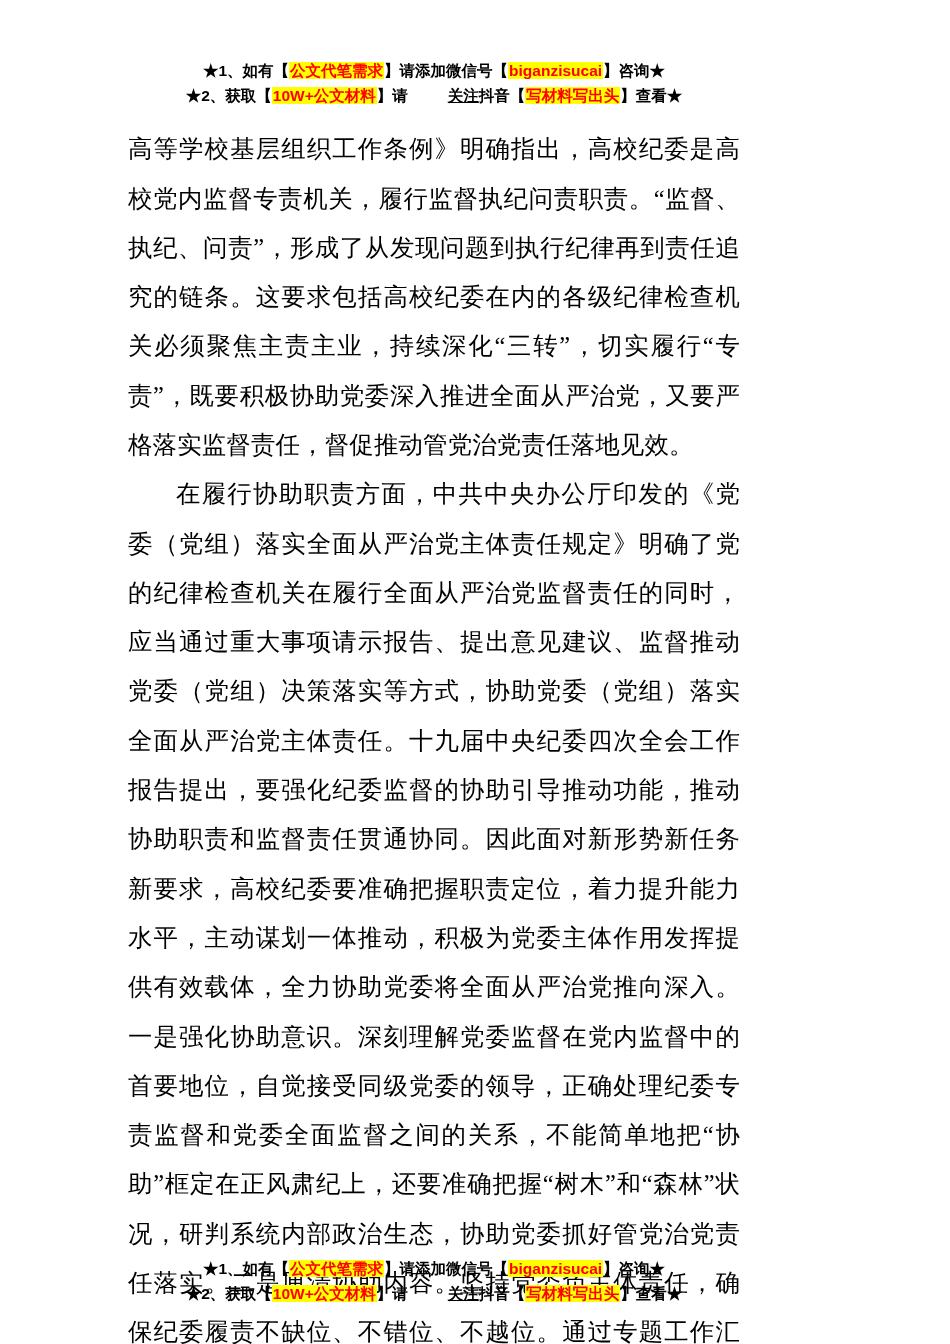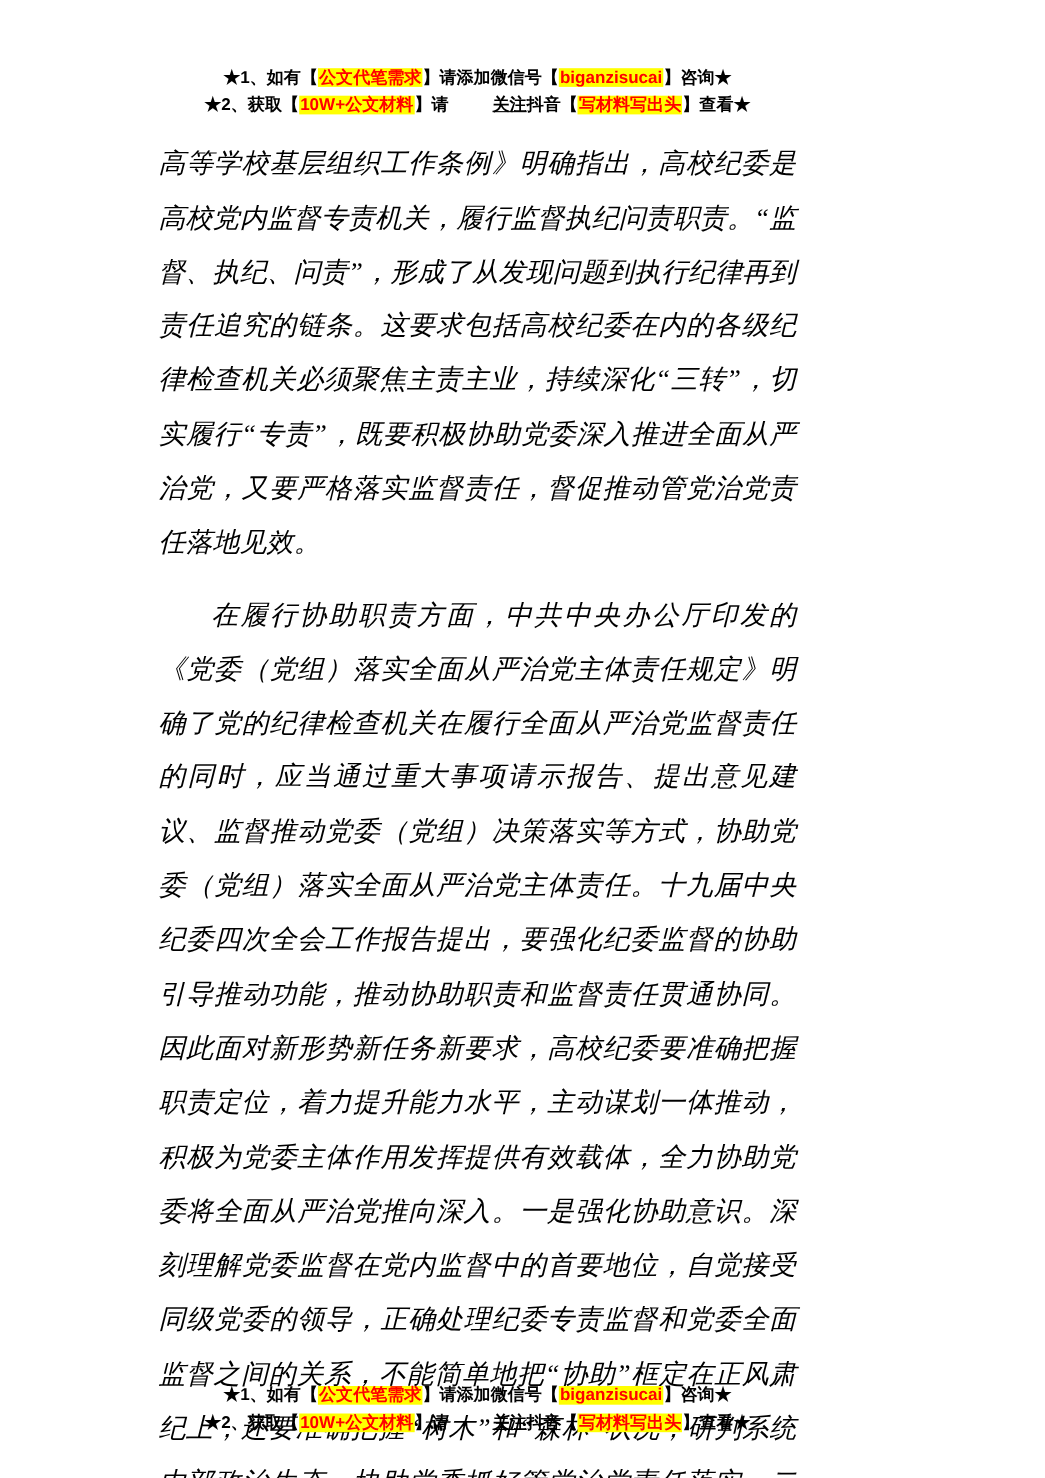--- a/index.html
+++ b/index.html
@@ -50,23 +50,22 @@
   .body-text {
     font-family: "Liberation Serif", "DejaVu Serif", serif;
     font-size: 24.4px;
     line-height: 49.3px;
     text-align: justify;
     text-justify: inter-ideograph;
     letter-spacing: 0.2px;
     color: #000000;
   }
   .body-text p {
-    margin: 16px;
+    margin: 0;
     text-indent: 0;
-    font-style: italic;
   }
   .body-text p.indent {
     text-indent: 48px;
   }
 </style>
 </head>
 <body>
 
 <div class="page">
 

